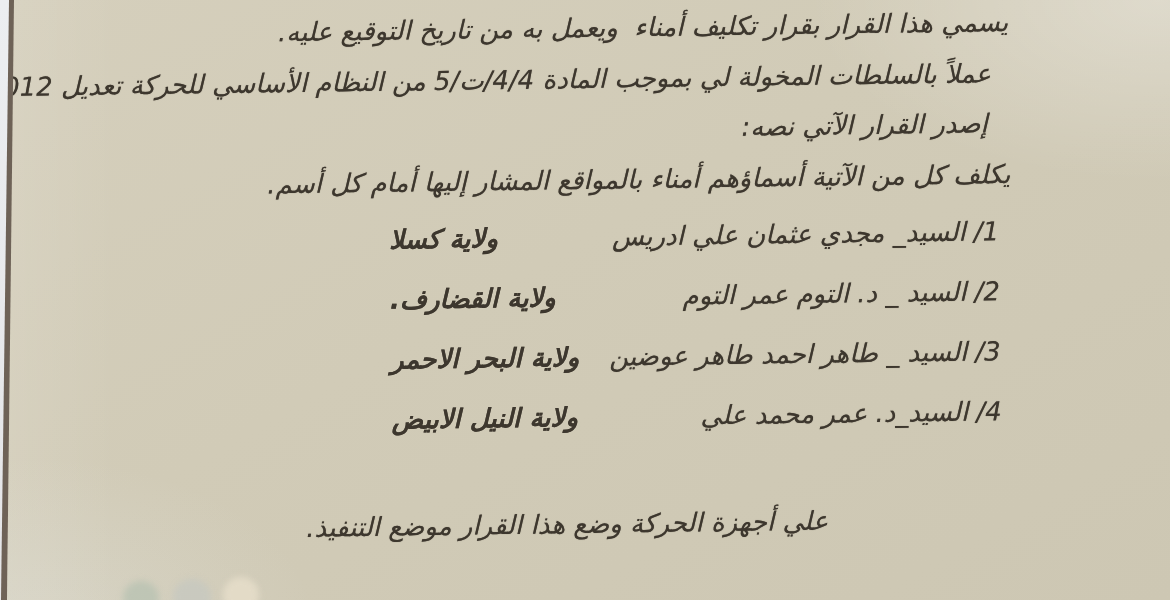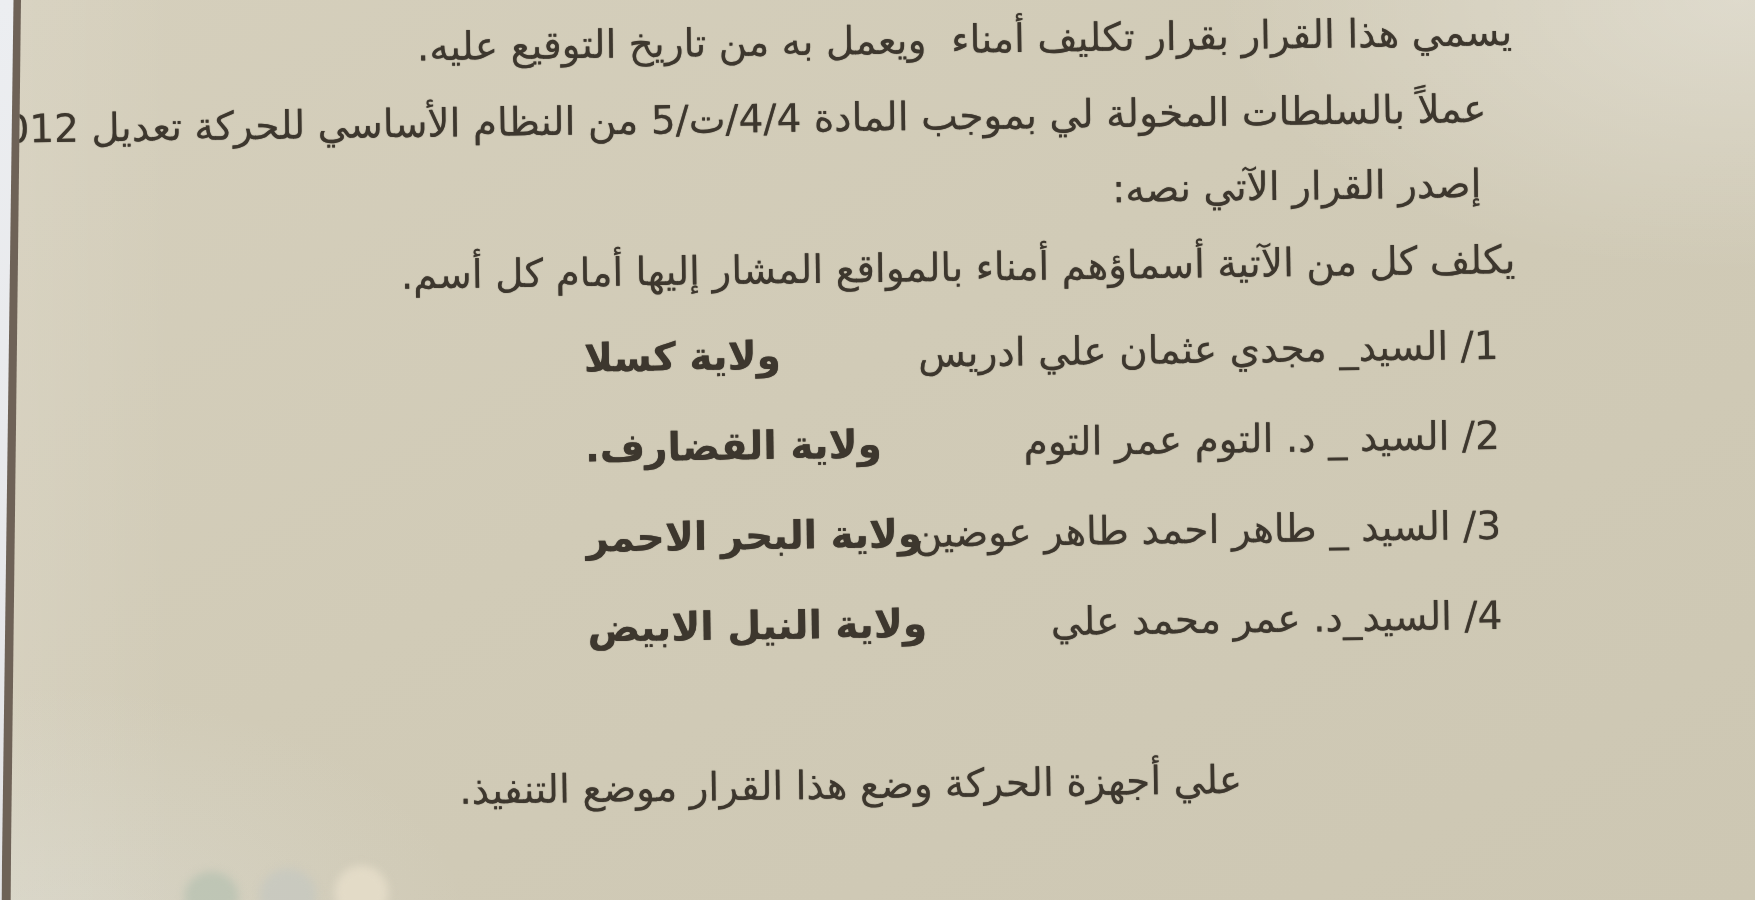--- a/index.html
+++ b/index.html
@@ -5,20 +5,21 @@
   html, body {
     margin: 0; padding: 0;
     width: 1170px; height: 600px;
     overflow: hidden;
     font-family: "DejaVu Sans", sans-serif;
   }
   .scene {
     position: relative;
     width: 1170px; height: 600px;
     background: #ebebee;
+    font-style: italic;
   }
   
   .edge-white {
     position: absolute; inset: 0;
     background: linear-gradient(180deg, #eceef1, #e4e4e6);
   }
   
   .edge-dark {
     position: absolute; inset: 0;
     background: var(--edge, #6e6257);

